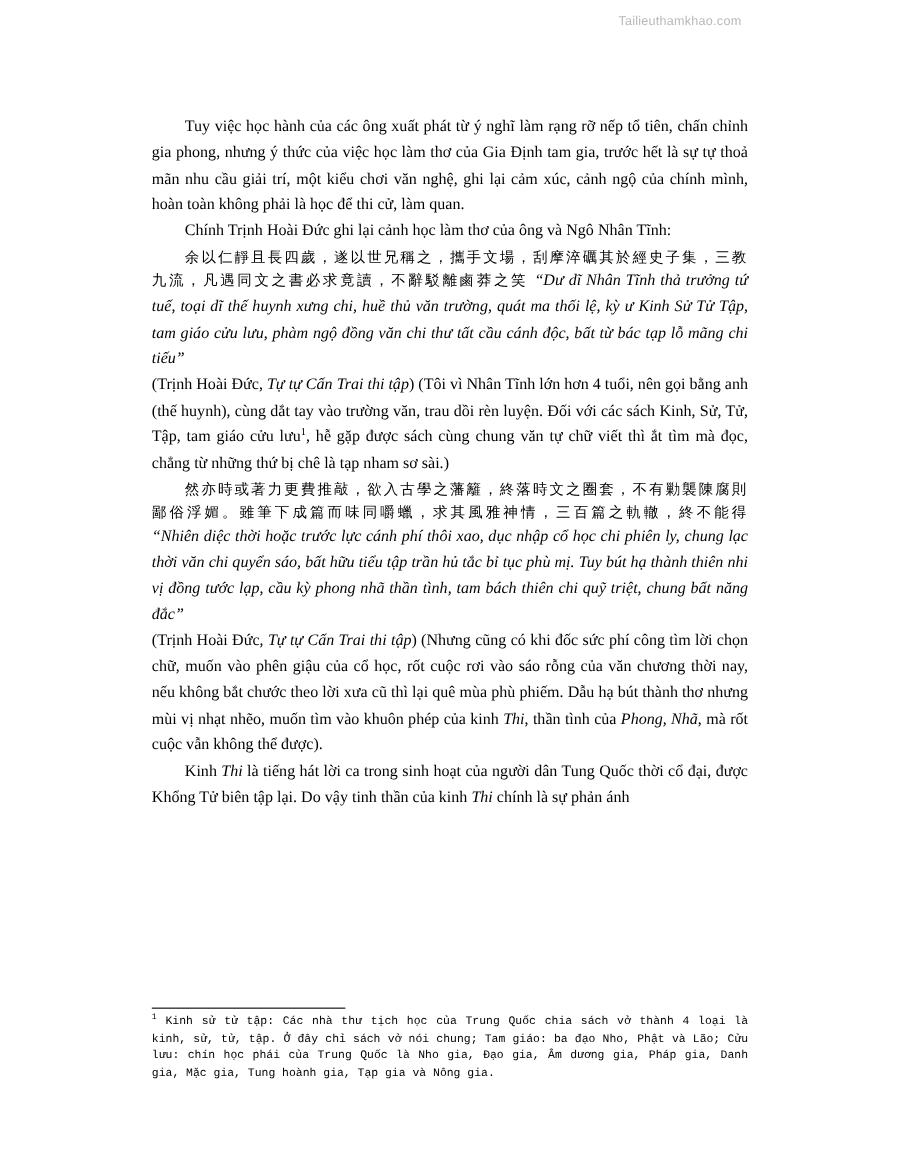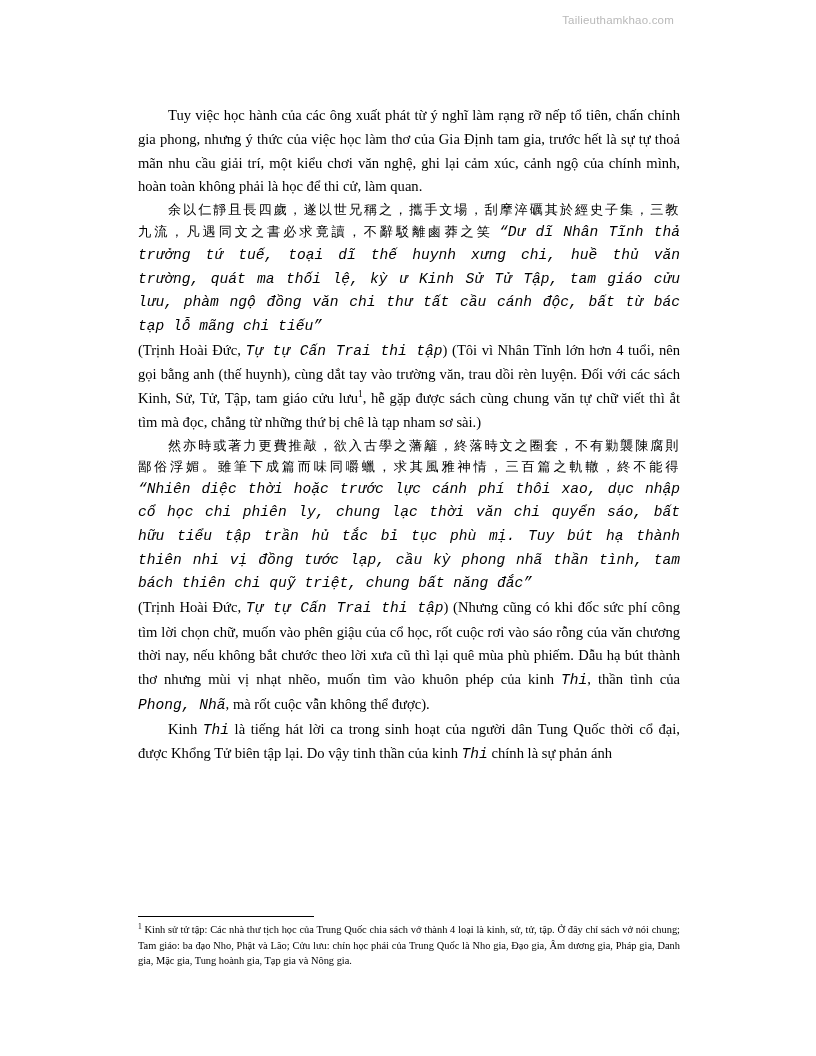--- a/index.html
+++ b/index.html
@@ -56,61 +56,61 @@
     text-indent: 30px;
   }
   .quote-han {
     font-size: 13.2px;
     line-height: 1.62;
     text-align: justify;
     letter-spacing: 1.5px;
   }
   .ital {
     font-style: italic;
-    font-family: Liberation Mono, monospace;
   }
   sup {
     font-size: 9.5px;
     vertical-align: super;
     line-height: 0;
   }
   .footnote-wrap {
     position: absolute;
     left: 138px;
     top: 916px;
     width: 542px;
   }
   .footnote-rule {
     width: 176px;
     height: 0;
     border-top: 1px solid #000;
     margin-bottom: 5px;
   }
   .footnote {
-    font-family: Liberation Serif, serif;
+    font-family: Liberation Mono, monospace;
     font-size: 10.4px;
     line-height: 1.5;
     text-align: justify;
   }
   .footnote sup {
     font-size: 7.5px;
   }
 </style>
 </head>
 <body>
 
 <div class="page">
 
   <div class="watermark">Tailieuthamkhao.com</div>
 
 
   <div class="content">
 
     <p class="indent">Tuy việc học hành của các ông xuất phát từ ý nghĩ làm rạng rỡ nếp tổ tiên, chấn chỉnh gia phong, nhưng ý thức của việc học làm thơ của Gia Định tam gia, trước hết là sự tự thoả mãn nhu cầu giải trí, một kiểu chơi văn nghệ, ghi lại cảm xúc, cảnh ngộ của chính mình, hoàn toàn không phải là học để thi cử, làm quan.</p>
 
+    <p class="indent">Chính Trịnh Hoài Đức ghi lại cảnh học làm thơ của ông và Ngô Nhân Tĩnh:</p>
 
     <p class="quote-han indent"><span>余以仁靜且長四歲，遂以世兄稱之，攜手文場，刮摩淬礪其於經史子集，三教九流，凡遇同文之書必求竟讀，不辭駁離鹵莽之笑</span> <span class="ital" style="font-size:14.6px; letter-spacing:0">“Dư dĩ Nhân Tĩnh thả trưởng tứ tuế, toại dĩ thế huynh xưng chi, huề thủ văn trường, quát ma thối lệ, kỳ ư Kinh Sử Tử Tập, tam giáo cửu lưu, phàm ngộ đồng văn chi thư tất cầu cánh độc, bất từ bác tạp lỗ mãng chi tiếu”</span></p>
 
     <p><span> (Trịnh Hoài Đức, </span><span class="ital">Tự tự Cấn Trai thi tập</span><span>) (Tôi vì Nhân Tĩnh lớn hơn 4 tuổi, nên gọi bằng anh (thế huynh), cùng dắt tay vào trường văn, trau dồi rèn luyện. Đối với các sách Kinh, Sử, Tử, Tập, tam giáo cửu lưu</span><sup>1</sup><span>, hễ gặp được sách cùng chung văn tự chữ viết thì ắt tìm mà đọc, chẳng từ những thứ bị chê là tạp nham sơ sài.)</span></p>
 
 
     <p class="quote-han indent"><span>然亦時或著力更費推敲，欲入古學之藩籬，終落時文之圈套，不有勦襲陳腐則鄙俗浮媚。雖筆下成篇而味同嚼蠟，求其風雅神情，三百篇之軌轍，終不能得</span> <span class="ital" style="font-size:14.6px; letter-spacing:0">“Nhiên diệc thời hoặc trước lực cánh phí thôi xao, dục nhập cổ học chi phiên ly, chung lạc thời văn chi quyển sáo, bất hữu tiểu tập trần hủ tắc bỉ tục phù mị. Tuy bút hạ thành thiên nhi vị đồng tước lạp, cầu kỳ phong nhã thần tình, tam bách thiên chi quỹ triệt, chung bất năng đắc”</span></p>
 
     <p><span> (Trịnh Hoài Đức, </span><span class="ital">Tự tự Cấn Trai thi tập</span><span>) (Nhưng cũng có khi đốc sức phí công tìm lời chọn chữ, muốn vào phên giậu của cổ học, rốt cuộc rơi vào sáo rỗng của văn chương thời nay, nếu không bắt chước theo lời xưa cũ thì lại quê mùa phù phiếm. Dẫu hạ bút thành thơ nhưng mùi vị nhạt nhẽo, muốn tìm vào khuôn phép của kinh </span><span class="ital">Thi</span><span>, thần tình của </span><span class="ital">Phong, Nhã</span><span>, mà rốt cuộc vẫn không thể được).</span></p>
 

